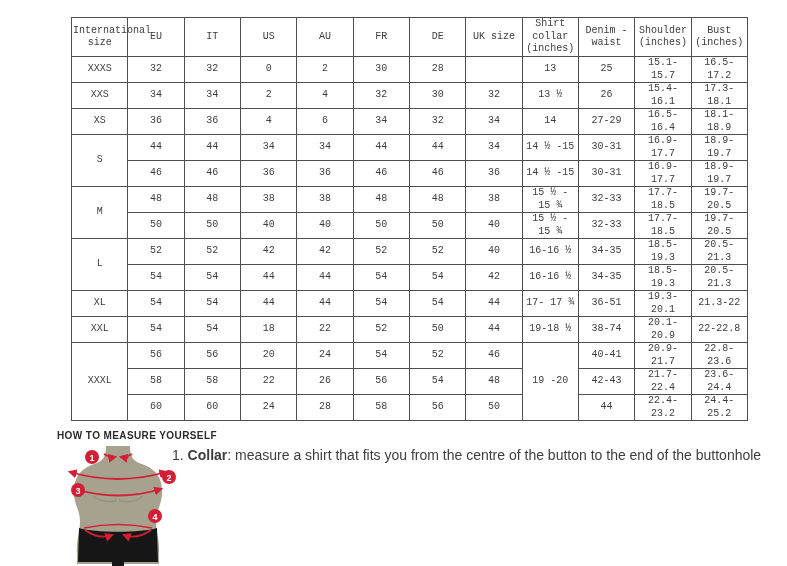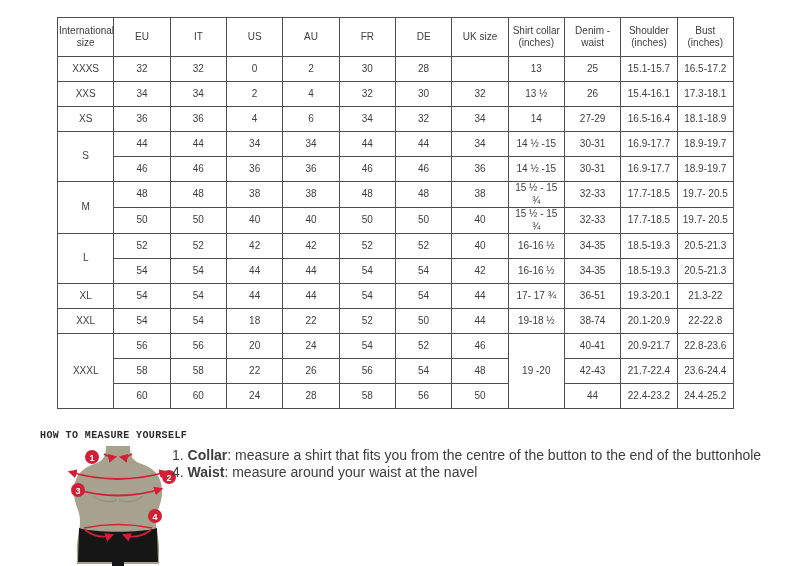--- a/index.html
+++ b/index.html
@@ -1,27 +1,27 @@
 <!DOCTYPE html>
 <html><head>
 <meta charset="utf-8">
 <style>
   html,body{margin:0;padding:0;background:#fff;}
   #screen{position:relative;width:787px;height:566px;background:#ffffff;overflow:hidden;
           font-family:"Liberation Sans",sans-serif;color:#3d3d3d;}
   
-  .size-table{position:absolute;left:57px;top:17px;width:677px;border-collapse:collapse;
-              table-layout:fixed;font-size:10px;color:#3d3d3d;}
+  .size-table{position:absolute;left:71px;top:17px;width:677px;border-collapse:collapse;
+              table-layout:fixed;font-size:10px;color:#3d3d3d;font-family:Liberation Mono, monospace;}
   .size-table th,.size-table td{border:1px solid #4f4f4f;text-align:center;vertical-align:middle;
               padding:0 1px;font-weight:normal;line-height:1.25;}
   .size-table thead th{height:38px;}
   .size-table tbody td{height:24px;}
   
-  .measure-title{position:absolute;left:40px;top:430px;font-size:10px;font-weight:bold;
-                 color:#2b2b2b;letter-spacing:.4px;font-family:Liberation Mono, monospace;}
+  .measure-title{position:absolute;left:57px;top:430px;font-size:10px;font-weight:bold;
+                 color:#2b2b2b;letter-spacing:.4px;}
   .measure-list{position:absolute;left:172px;top:447px;font-size:14px;color:#3d3d3d;
                 list-style:none;margin:0;padding:0;}
   .measure-list li{line-height:17px;white-space:nowrap;}
   .measure-list .term{font-weight:bold;}
   .figure-wrap{position:absolute;left:55px;top:444px;width:130px;height:122px;}
 </style>
 </head>
 <body>
 
 <div id="screen">
@@ -276,16 +276,15 @@
       </g>
       <g>
         <circle cx="100" cy="72" r="7" fill="#d31f35"></circle>
         <text x="100" y="75.5" font-size="9" font-weight="bold" fill="#ffffff" text-anchor="middle">4</text>
       </g>
     </svg>
   </div>
 
   <ol class="measure-list">
     <li><span>1.</span> <span class="term">Collar</span><span>: measure a shirt that fits you from the centre of the button to the end of the buttonhole</span></li>
-    <li><span>4.</span> <span class="term">Waist</span><span>: measure around your waist at the navel</span></li>
   </ol>
 
 </div>
 
 </body></html>

